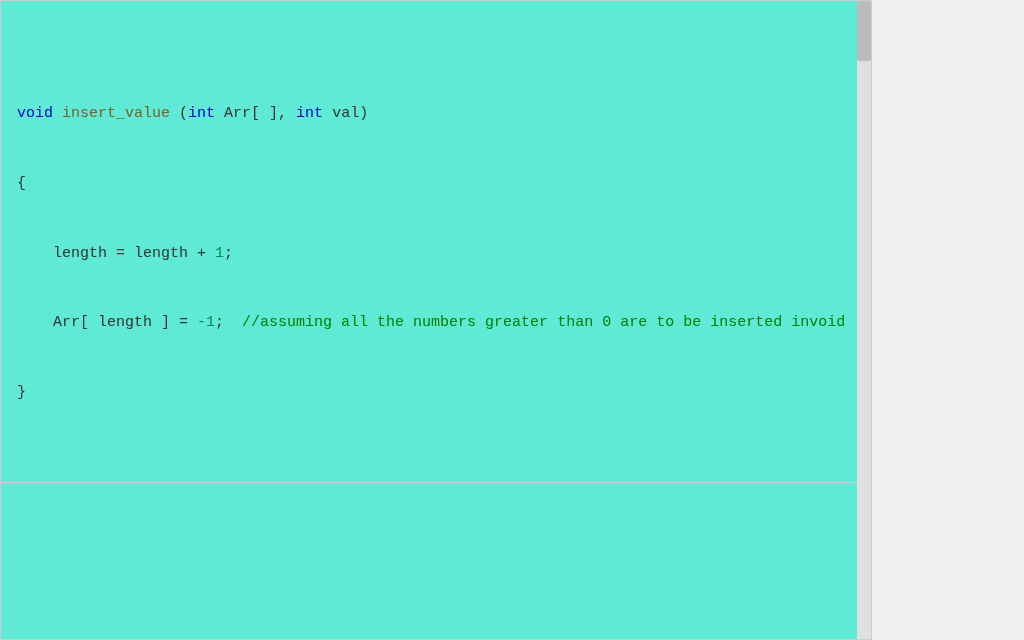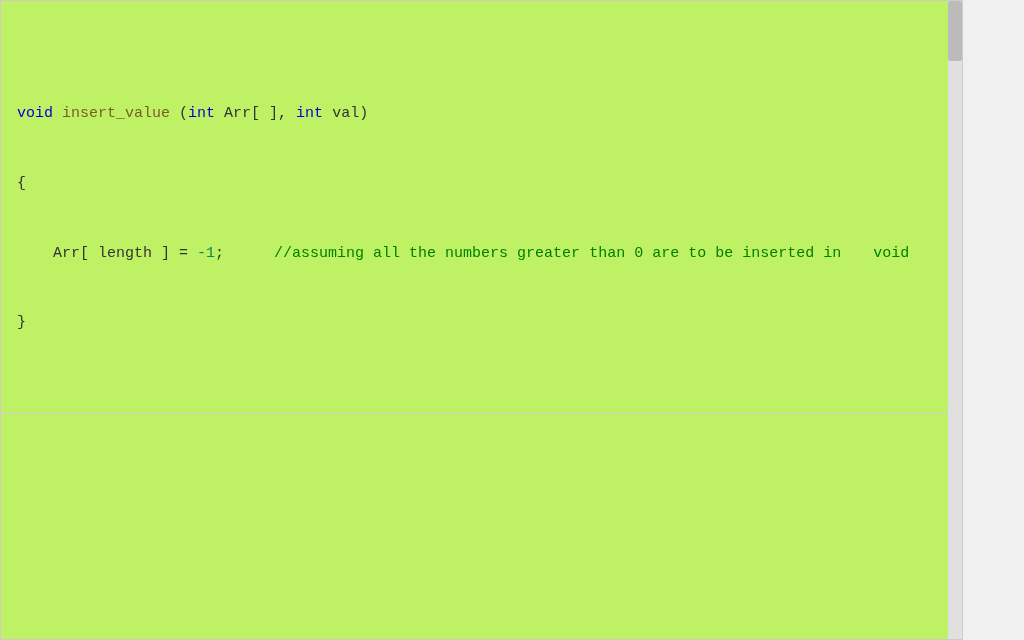--- a/index.html
+++ b/index.html
@@ -9,23 +9,23 @@
     }
 
     body {
       background: #f0f0f0;
       font-family: 'Courier New', Courier, monospace;
       font-size: 15px;
       line-height: 1.55;
     }
 
     .code-container {
-      width: 963px;
+      width: 872px;
       height: 640px;
-      background: #bef264;
+      background: #5eead4;
       overflow: hidden;
       position: relative;
       border: 1px solid #ccc;
     }
 
     .code-block {
       padding: 8px 0;
       white-space: pre;
       color: #333;
     }
@@ -58,39 +58,40 @@
 
     
     .divider {
       border-top: 1px solid #d0d0d0;
       margin: 0;
     }
 
     
     .kw { color: #0000cc; font-weight: normal; }
     .num { color: #098658; }
-    .comment { color: #008000; margin-left: 32px; }
+    .comment { color: #008000; }
     .fn-name { color: #795e26; }
     .fn-name2 { color: #795e26; }
     .param-type { color: #0000cc; }
 
     .underline-dotted {
       text-decoration: underline dotted;
       text-underline-offset: 2px;
     }
   </style>
 </head>
 <body>
 
 <div class="code-container">
   <div class="code-block">
 
     
     <span class="line"><span class="kw">void</span> <span class="fn-name">insert_value</span> (<span class="param-type">int</span> Arr[ ], <span class="param-type">int</span> val)</span>
     <span class="line">{</span>
+    <span class="line">    length = length + <span class="num">1</span>;</span>
     <span class="line">    Arr[ length ] = <span class="num">-1</span>;  <span class="comment">//assuming all the numbers greater <span style="color:#008000">than</span> <span style="color:#008000">0</span> are <span style="color:#008000">to</span> be inserted in</span><span class="comment">void</span></span>
     <span class="line">}</span>
 
   </div>
 
   <div class="divider"></div>
 
   <div class="code-block">
 
     

